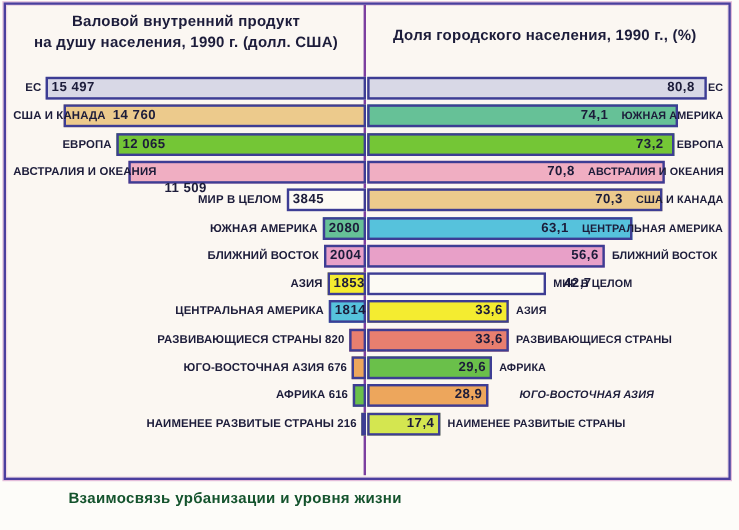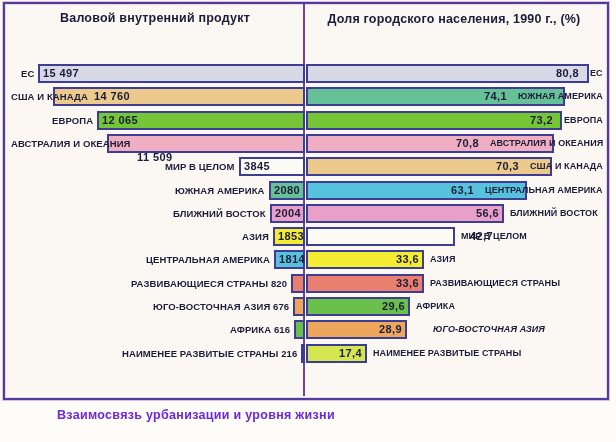--- a/index.html
+++ b/index.html
@@ -10,36 +10,37 @@
   }
   .frame{
     position:absolute;left:3px;top:2px;width:602px;height:394px;
     border:2px solid #4b3e9e;
     box-shadow:0 0 0 1px rgba(178,70,160,.35), inset 0 0 0 1px rgba(178,70,160,.18);
     background:#fbf7f2;
     color:#1c1c3a;
   }
   .hdr{position:absolute;font-weight:bold;font-size:12.5px;letter-spacing:.2px;text-align:center;z-index:3;}
   .hdr-left{left:2px;top:6px;width:296px;line-height:17px;}
-  .hdr-right{left:302px;top:7px;width:294px;line-height:16px;}
+  .hdr-right{left:302px;top:17px;width:294px;line-height:16px;}
   .centerline{position:absolute;left:298px;top:0;width:2px;height:392px;background:#7c3fa0;z-index:1;}
   #rows{position:absolute;left:0;top:0;width:598px;height:390px;}
   .bar{position:absolute;height:19px;box-sizing:border-box;border:2px solid #3d3d94;z-index:2;}
   .num,.lab,.rlab{position:absolute;white-space:nowrap;line-height:19px;z-index:3;}
   .num{font-weight:bold;font-size:11px;letter-spacing:.4px;}
   .lab{font-weight:bold;font-size:9.5px;letter-spacing:.1px;}
   .rlab{font-weight:bold;font-size:9px;letter-spacing:.1px;}
-  .caption{position:absolute;left:57px;top:408px;font-weight:bold;font-size:12.5px;letter-spacing:.3px;color:#6d28d9;}
+  .caption{position:absolute;left:57px;top:408px;font-weight:bold;font-size:12.5px;letter-spacing:.3px;color:#14532d;}
 </style>
 </head>
 <body>
 
 <div class="frame" style="border-color: rgb(75, 62, 158); background: rgb(251, 247, 242); color: rgb(28, 28, 58);">
   <div class="hdr hdr-left">
     <div>Валовой внутренний продукт</div>
+    <div>на душу населения, 1990 г. (долл. США)</div>
   </div>
   <div class="hdr hdr-right">Доля городского населения, 1990 г., (%)</div>
   <div class="centerline" style="background: rgb(124, 63, 160);"></div>
   <div id="rows">
       <div class="bar" style="left: 33px; top: 60px; width: 267px; background: rgb(216, 216, 230); border-color: rgb(61, 61, 148);"></div>
       <span class="lab" style="top: 60px; left: 16px;">ЕС</span>
       <span class="num" style="top: 60px; left: 38px;">15 497</span>
       <div class="bar" style="left: 48px; top: 83px; width: 252px; background: rgb(236, 202, 140); border-color: rgb(61, 61, 148);"></div>
       <span class="lab" style="top: 83px; left: 6px;">США И КАНАДА</span>
       <span class="num" style="top: 83px; left: 89px;">14 760</span>

